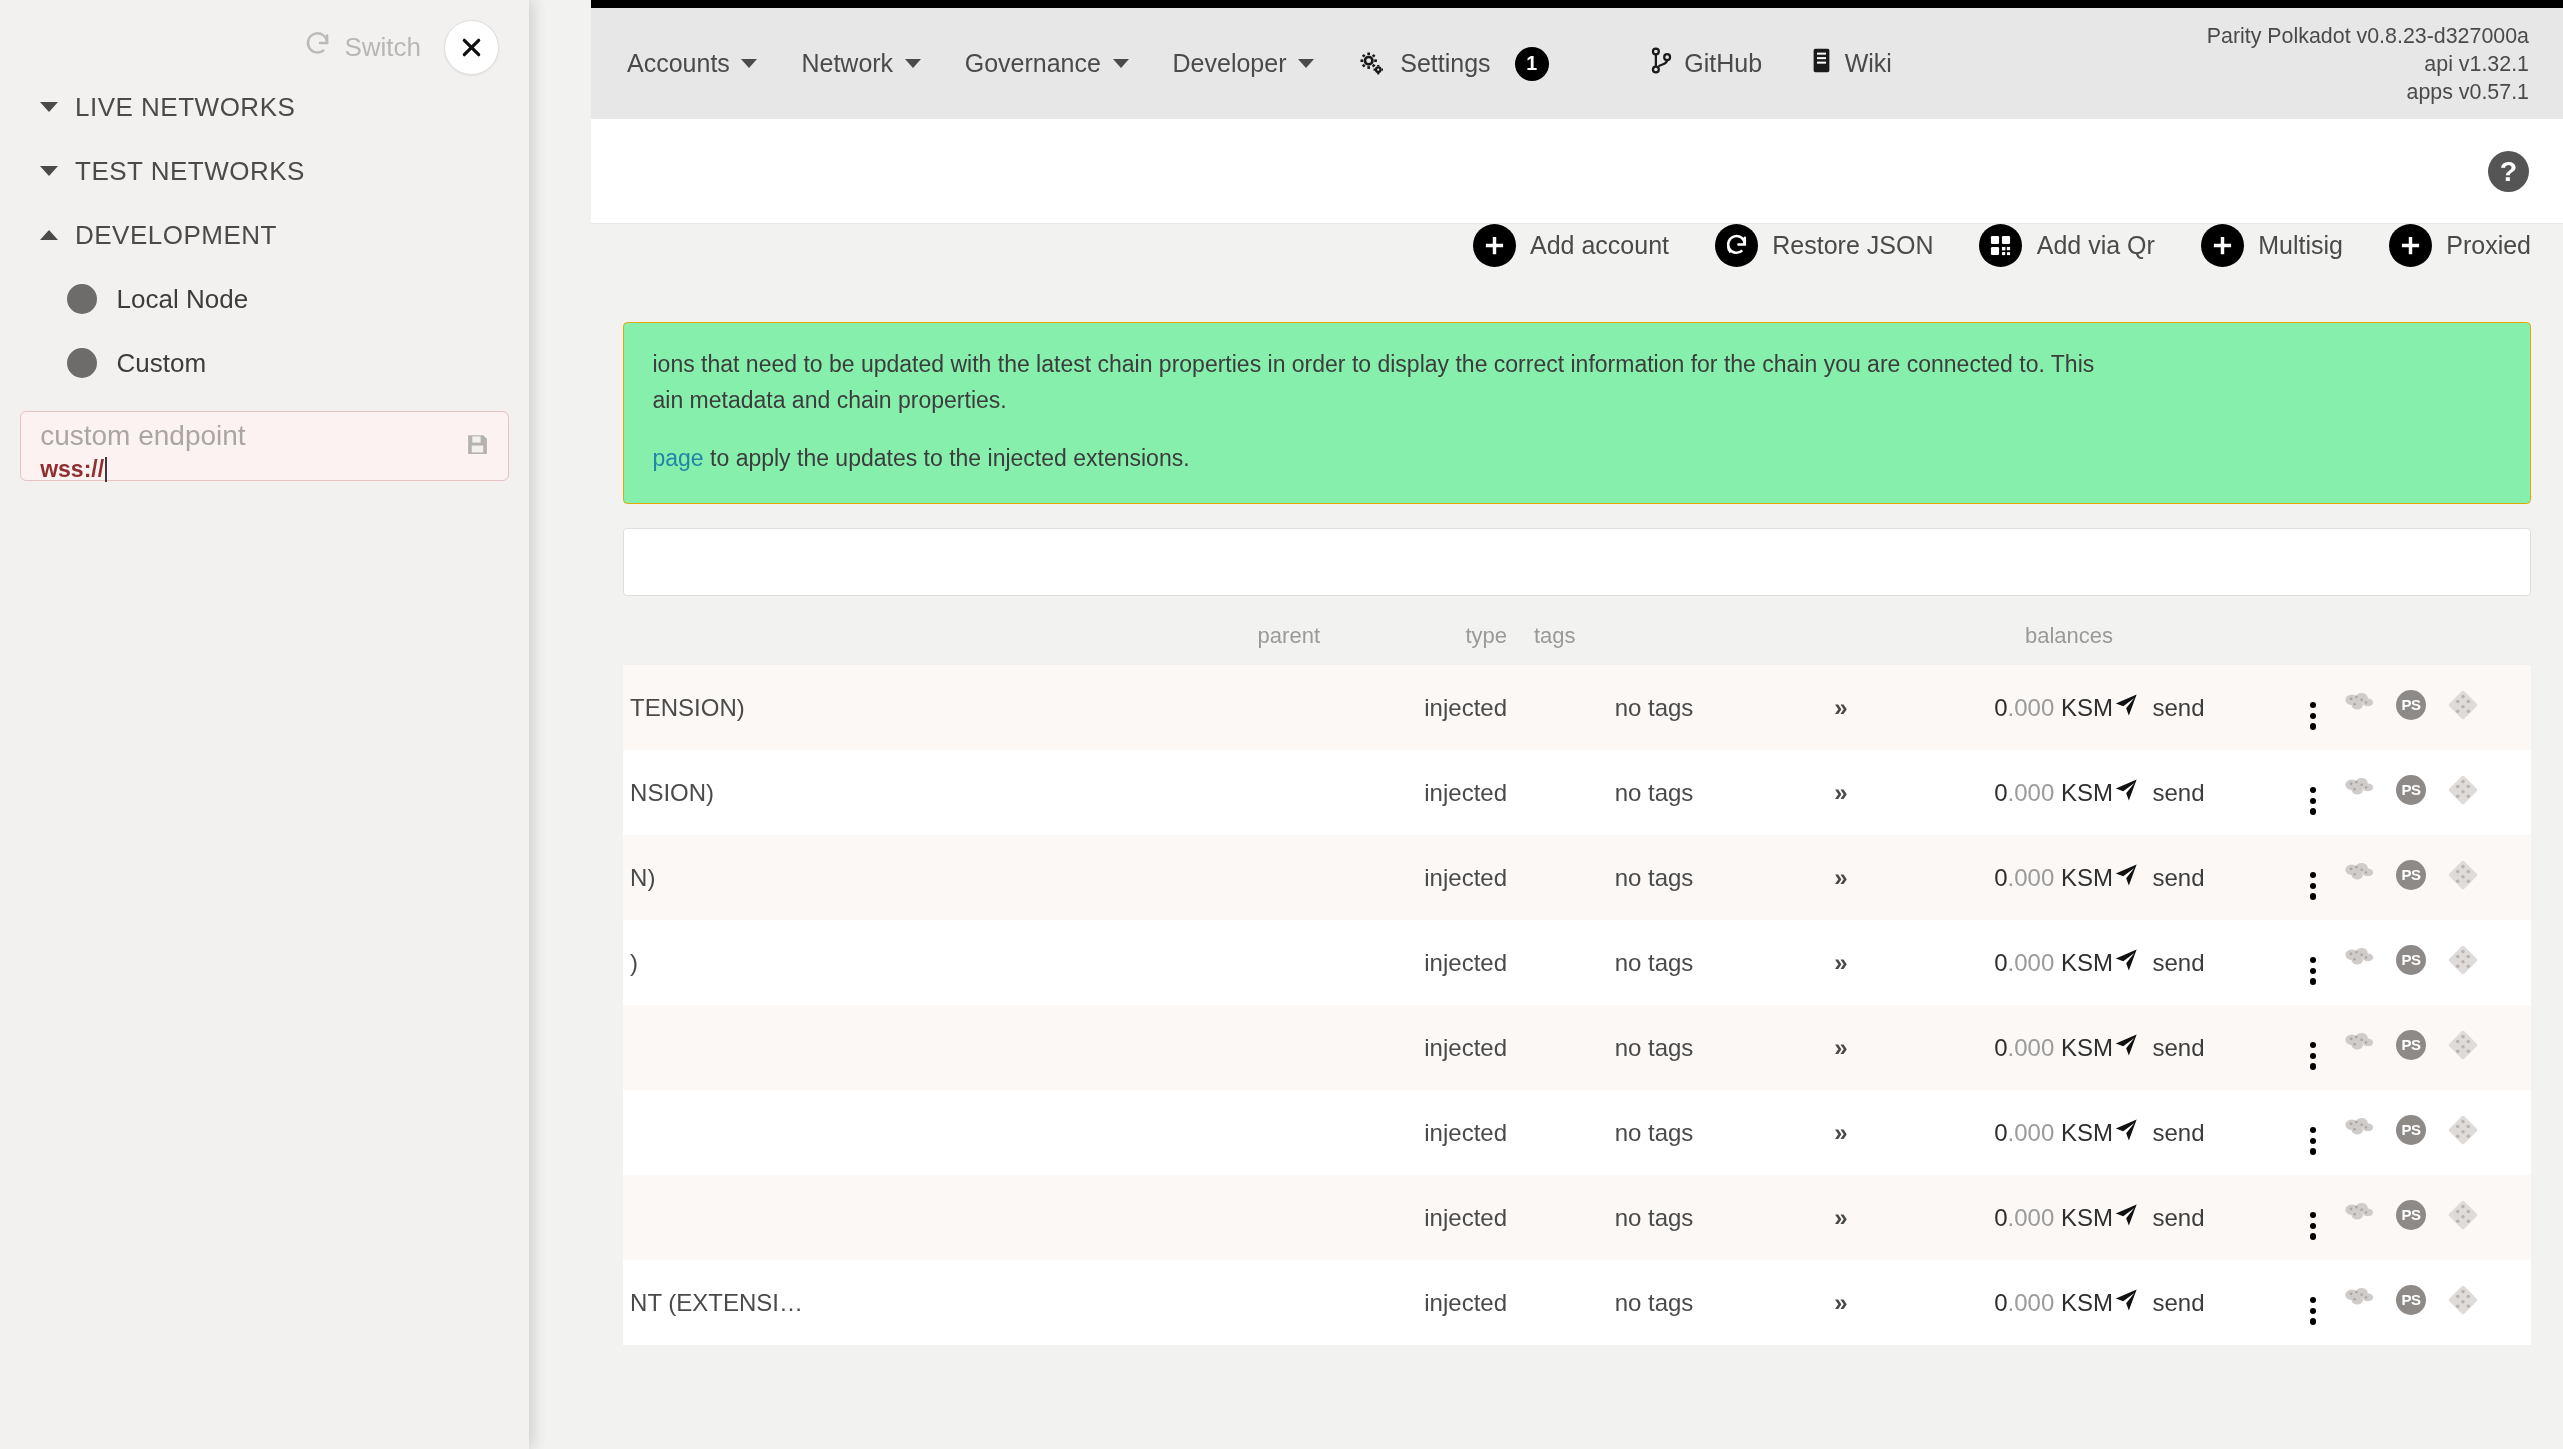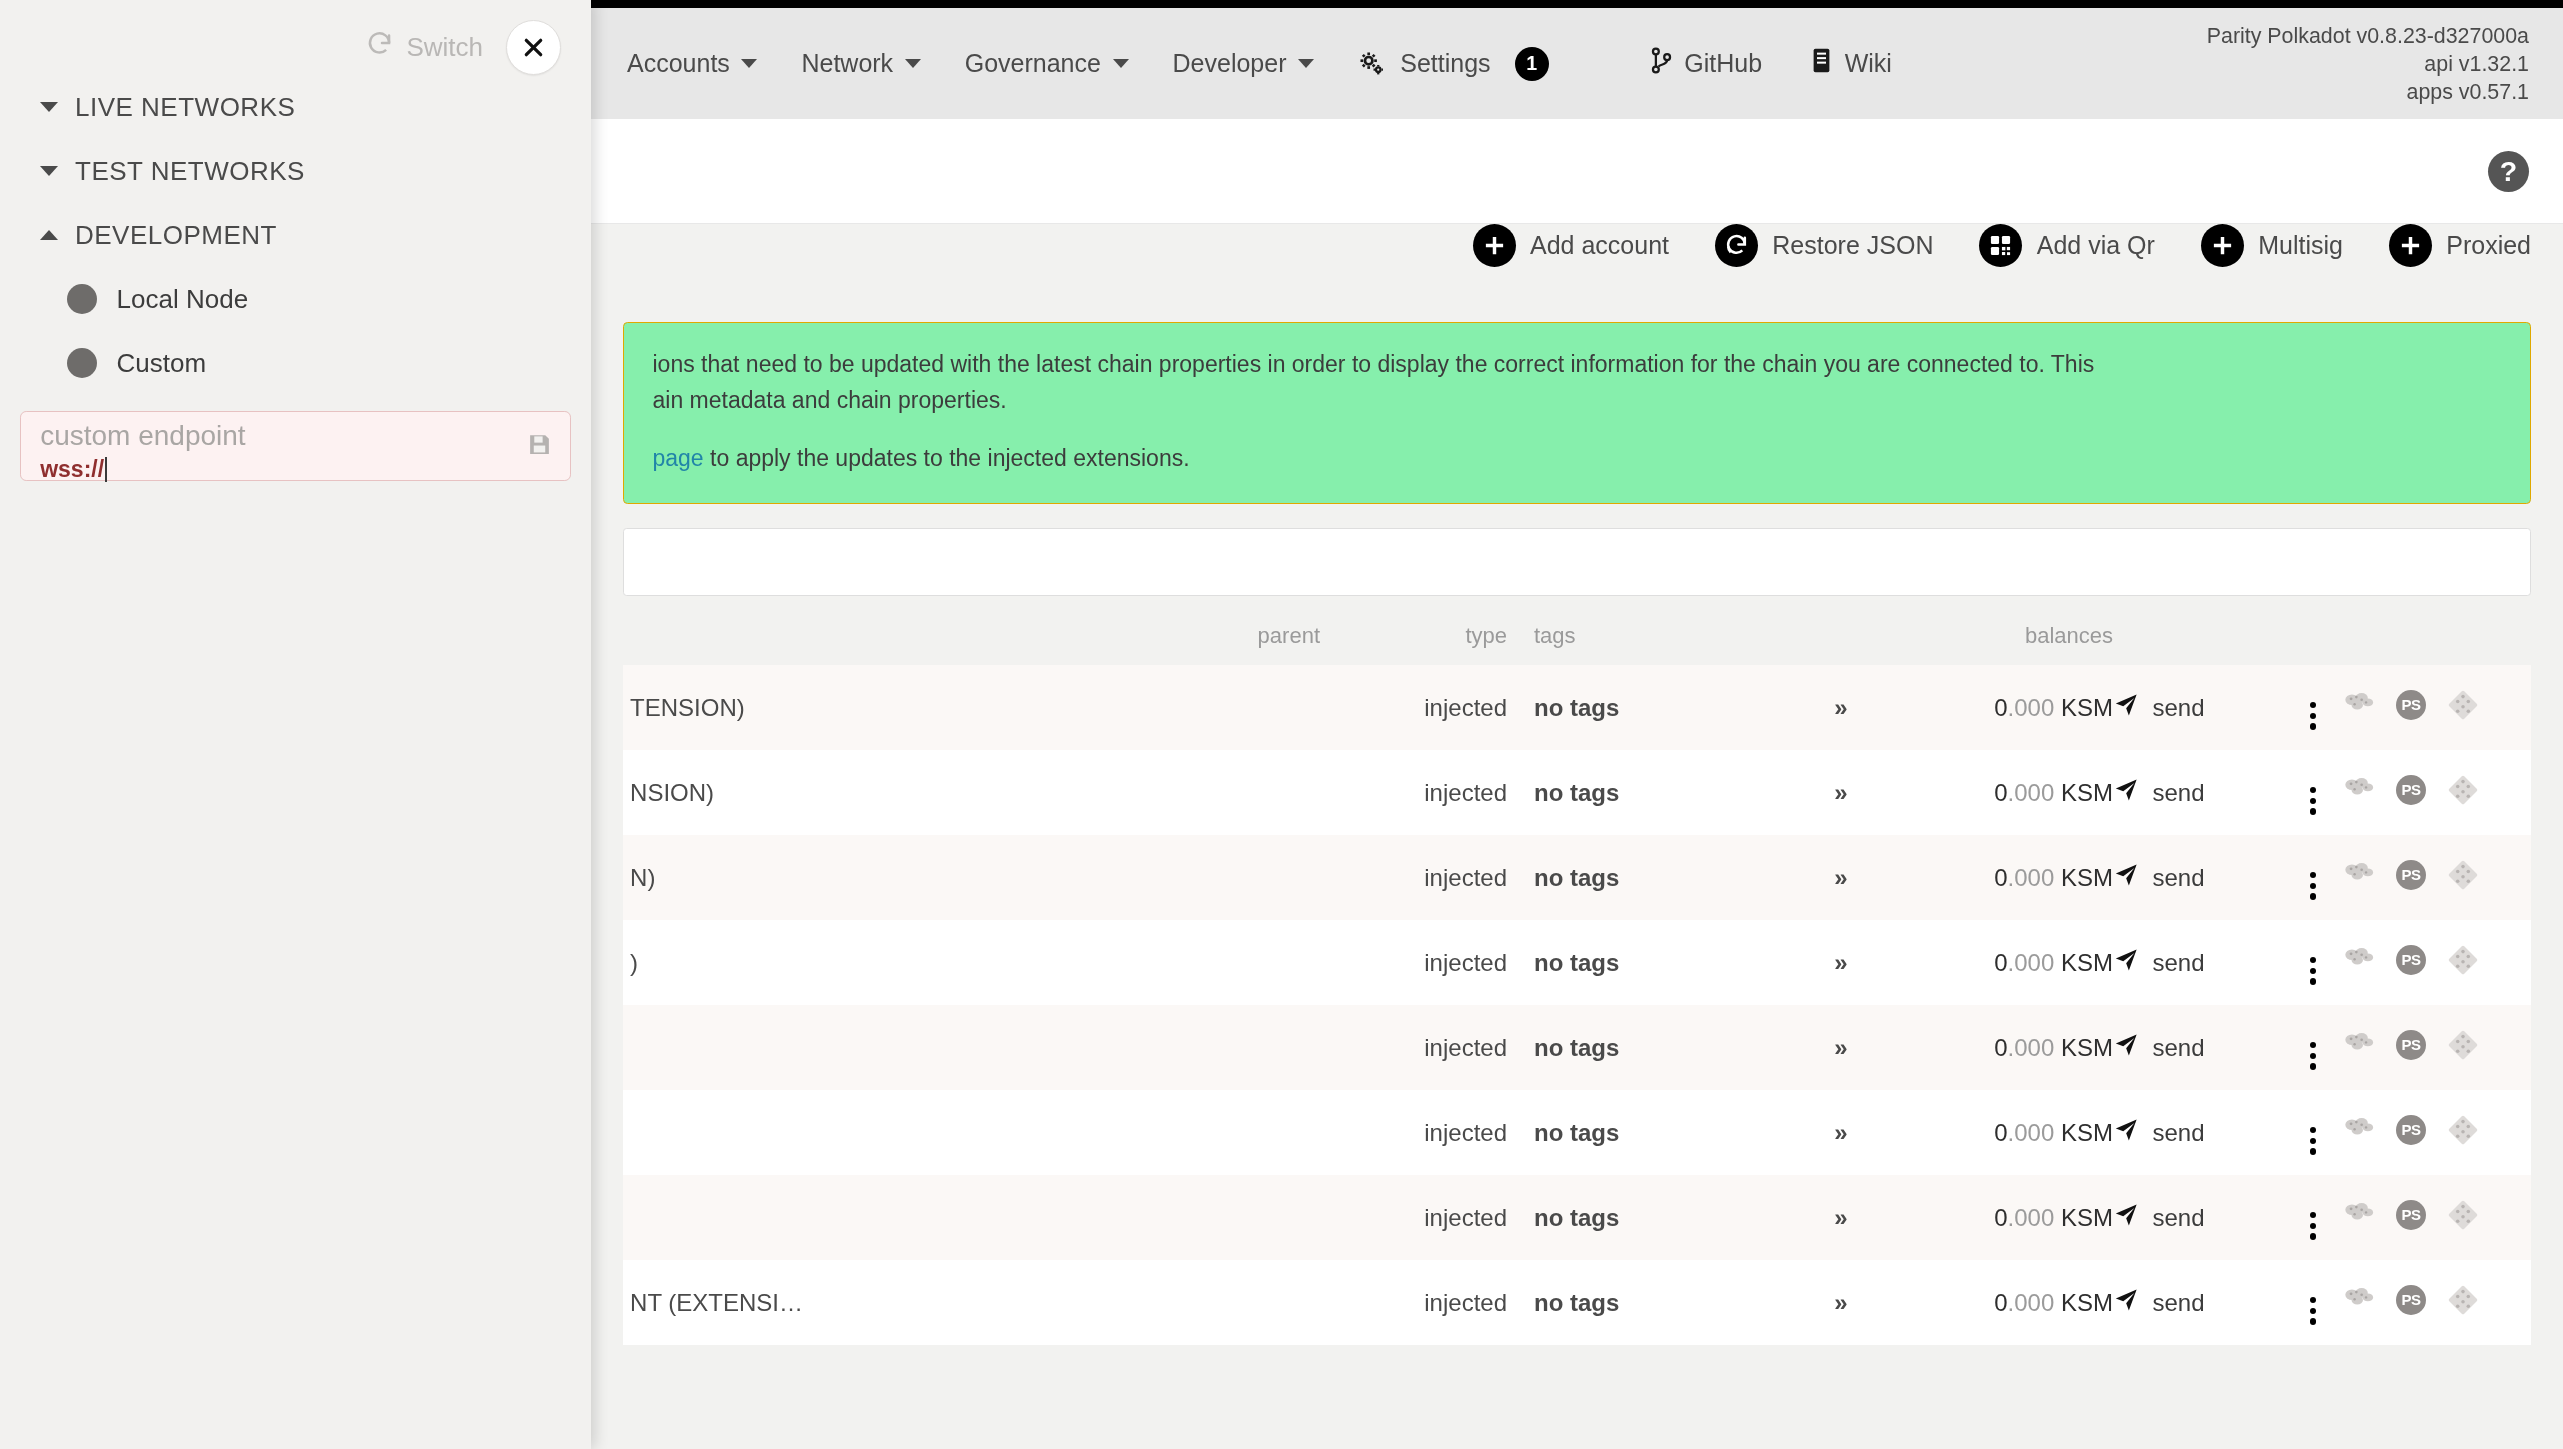--- a/index.html
+++ b/index.html
@@ -135,21 +135,21 @@
     font-size: 24px; color: #4a4a4a;
     padding: 0; height: 85px; vertical-align: middle;
   }
   tbody tr:nth-child(odd) { background: #fbf8f6; }
   tbody tr:nth-child(even) { background: #ffffff; }
 
   .c-name { text-align: left; padding-left: 7.1px !important; white-space: nowrap;
             overflow: hidden; }
   .c-parent { width: 214px; text-align: right; padding-right: 0 !important; }
   .c-type   { width: 187px; text-align: right; color: #4a4a4a; }
-  .c-tags   { width: 267px; text-align: left; padding-left: 27px !important; color:#b0aeac;font-weight:bold; }
+  .c-tags   { width: 267px; text-align: center; padding-left: 27px !important; color:#b0aeac; }
   .c-chev   { width: 134px; text-align: center; font-size: 27px; font-weight: bold; color:#3c3c3c; cursor:pointer;}
   .c-bal    { width: 205px; text-align: right; white-space: nowrap; }
   .c-send   { width: 169px; }
   .c-dots   { width: 62px; text-align: center; }
   .c-icons  { width: 187px; }
 
   .bal-num { color: #2e2e2e; }
   .bal-dec { color: #9b9b9b; }
   .bal-unit { color: #2e2e2e; }
 
@@ -162,21 +162,21 @@
   .ps-badge {
     width: 30px; height: 30px; border-radius: 50%;
     background: #8e8a88; color: #fff;
     display: flex; align-items: center; justify-content: center;
     font-size: 15px; font-weight: bold; letter-spacing: -0.4px;
   }
 
   
   .overlay {
     position: absolute; left: 0; top: 0;
-    width: 591px; height: 1449px;
+    width: 529px; height: 1449px;
     background: #f2f1ef;
     box-shadow: 3.6px 0 14.3px rgba(0,0,0,0.16);
     z-index: 10;
   }
   .ov-head {
     display: flex; align-items: center; justify-content: flex-end;
     gap: 23px; padding: 19.6px 30px 0 0; height: 75px;
   }
   .switch-btn {
     display: flex; align-items: center; gap: 13.4px;

